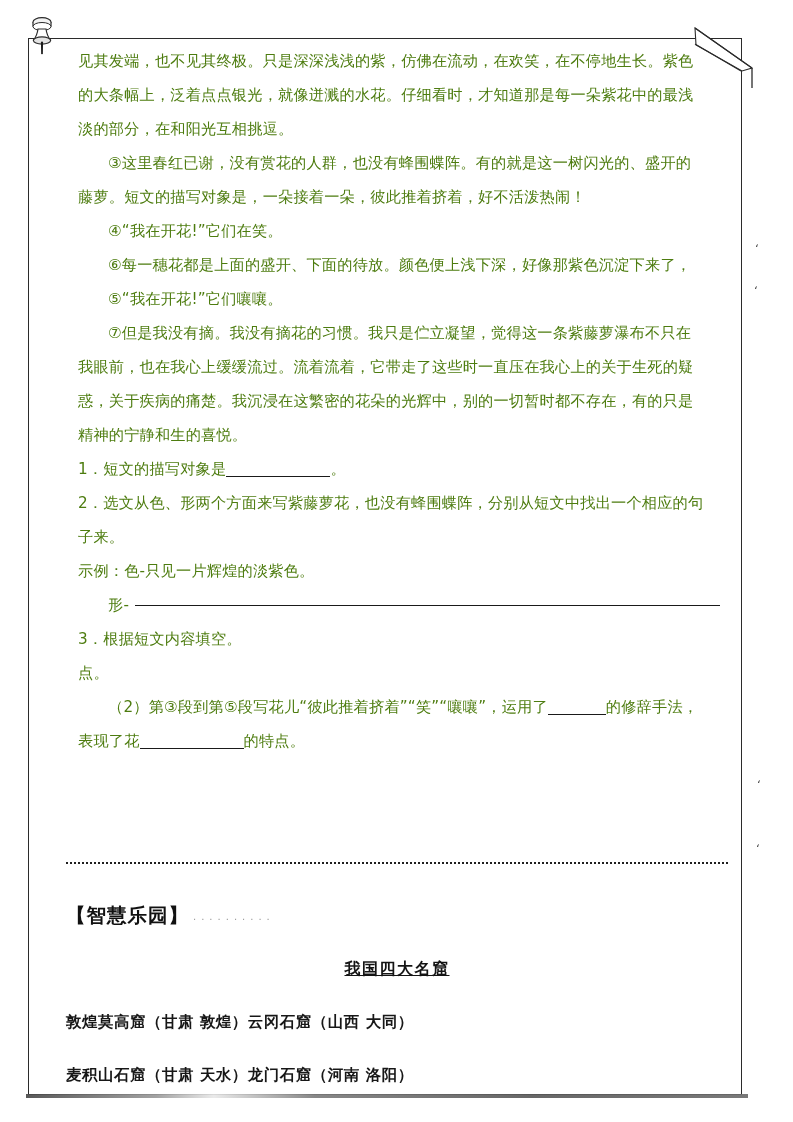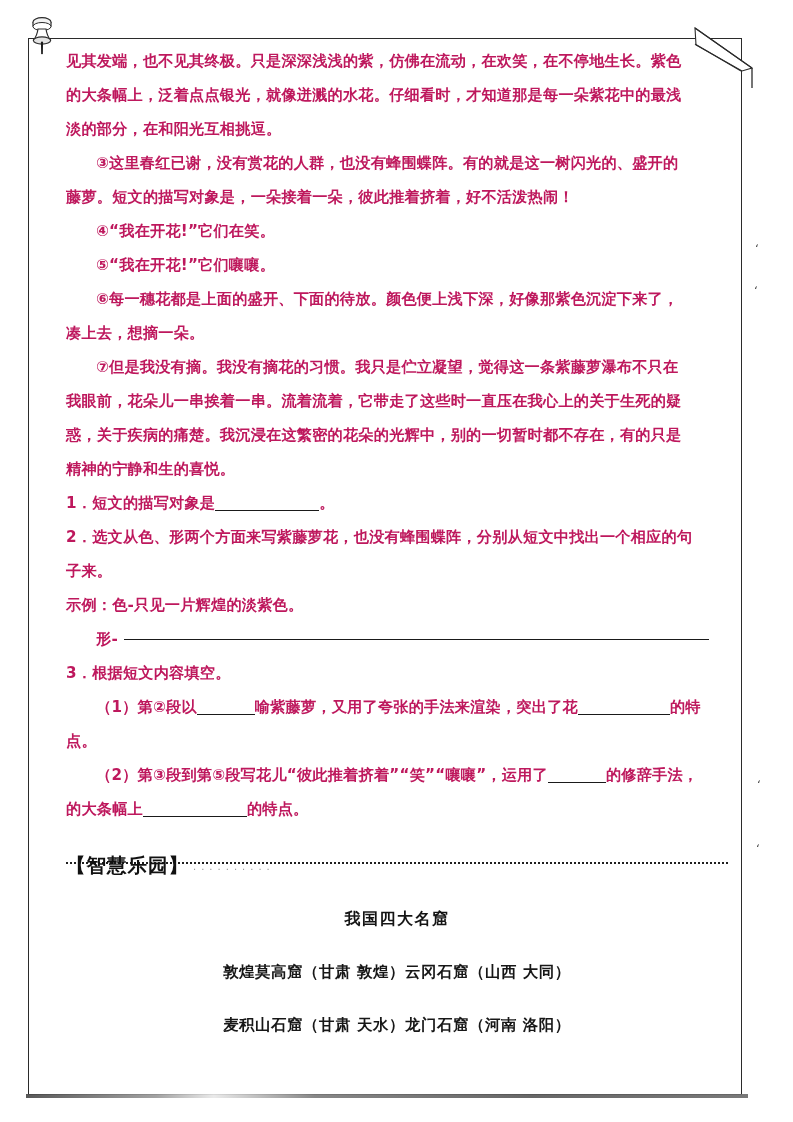--- a/index.html
+++ b/index.html
@@ -60,25 +60,26 @@
   
   #doc-body {
     position: absolute;
     left: 66px;
     top: 44px;
     width: 662px;
   }
   .ln {
     font-size: 15.2px;
     line-height: 34px;
-    color: #be185d;
+    color: #4d7c0f;
     letter-spacing: .2px;
     white-space: nowrap;
     font-family: "DejaVu Sans", sans-serif;
-    font-weight: 700;
+    font-weight: 400;
+    margin-left: 12px;
   }
   .indent { text-indent: 30px; }
   .indent2 { padding-left: 30px; }
 
   .blank {
     display: inline-block;
     border-bottom: 1.4px solid #1a1a1a;
     vertical-align: -3px;
   }
   .b-sm { width: 58px; }
@@ -101,21 +102,21 @@
     top: 862px;
     width: 662px;
     height: 0;
     border-top: 2px dotted #1f1f1f;
   }
 
   
   #fun-zone {
     position: absolute;
     left: 66px;
-    top: 852px;
+    top: 902px;
     width: 662px;
   }
   #fun-zone-title {
     font-size: 19.5px;
     font-weight: 700;
     color: #111;
     letter-spacing: 1px;
     display: inline-block;
     font-family: "DejaVu Sans", sans-serif;
   }
@@ -128,23 +129,23 @@
     vertical-align: 2px;
   }
   #caves-heading {
     text-align: center;
     font-size: 16px;
     font-weight: 700;
     color: #141414;
     margin-top: 30px;
     letter-spacing: 1.5px;
     font-family: "DejaVu Sans", sans-serif;
+    text-decoration: underline;
   }
   .cave-line {
-    text-align: center;
     font-size: 15.4px;
     color: #171717;
     margin-top: 32px;
     letter-spacing: .6px;
     font-weight: 600;
     font-family: "DejaVu Sans", sans-serif;
   }
 
   
   .speck {
@@ -190,44 +191,42 @@
 
   <div class="ln">见其发端，也不见其终极。只是深深浅浅的紫，仿佛在流动，在欢笑，在不停地生长。紫色</div>
   <div class="ln">的大条幅上，泛着点点银光，就像迸溅的水花。仔细看时，才知道那是每一朵紫花中的最浅</div>
   <div class="ln">淡的部分，在和阳光互相挑逗。</div>
 
   <div class="ln indent">③这里春红已谢，没有赏花的人群，也没有蜂围蝶阵。有的就是这一树闪光的、盛开的</div>
   <div class="ln">藤萝。短文的描写对象是，一朵接着一朵，彼此推着挤着，好不活泼热闹！</div>
 
   <div class="ln indent">④“我在开花!”它们在笑。</div>
 
+  <div class="ln indent">⑥每一穗花都是上面的盛开、下面的待放。颜色便上浅下深，好像那紫色沉淀下来了，</div>
+
   <div class="ln indent">⑤“我在开花!”它们嚷嚷。</div>
 
-  <div class="ln indent">⑥每一穗花都是上面的盛开、下面的待放。颜色便上浅下深，好像那紫色沉淀下来了，</div>
-  <div class="ln">凑上去，想摘一朵。</div>
-
   <div class="ln indent">⑦但是我没有摘。我没有摘花的习惯。我只是伫立凝望，觉得这一条紫藤萝瀑布不只在</div>
-  <div class="ln">我眼前，花朵儿一串挨着一串。流着流着，它带走了这些时一直压在我心上的关于生死的疑</div>
+  <div class="ln">我眼前，也在我心上缓缓流过。流着流着，它带走了这些时一直压在我心上的关于生死的疑</div>
   <div class="ln">惑，关于疾病的痛楚。我沉浸在这繁密的花朵的光辉中，别的一切暂时都不存在，有的只是</div>
   <div class="ln">精神的宁静和生的喜悦。</div>
 
   <div class="ln"><span>1．</span><span>短文的描写对象是</span><span class="blank b-lg"></span><span>。</span></div>
 
   <div class="ln"><span>2．</span><span>选文从色、形两个方面来写紫藤萝花，也没有蜂围蝶阵，分别从短文中找出一个相应的句</span></div>
   <div class="ln">子来。</div>
   <div class="ln">示例：色-只见一片辉煌的淡紫色。</div>
   <div class="ln indent2"><span>形-</span><span id="form-answer-rule"></span></div>
 
   <div class="ln"><span>3．</span><span>根据短文内容填空。</span></div>
 
-  <div class="ln indent2"><span>（1）</span><span>第②段以</span><span class="blank b-sm"></span><span>喻紫藤萝，又用了夸张的手法来渲染，突出了花</span><span class="blank b-md"></span><span>的特</span></div>
   <div class="ln">点。</div>
 
   <div class="ln indent2"><span>（2）</span><span>第③段到第⑤段写花儿“彼此推着挤着”“笑”“嚷嚷”，运用了</span><span class="blank b-sm"></span><span>的修辞手法，</span></div>
-  <div class="ln"><span>的大条幅上</span><span class="blank b-lg"></span><span>的特点。</span></div>
+  <div class="ln"><span>表现了花</span><span class="blank b-lg"></span><span>的特点。</span></div>
 
 </div>
 
 <div id="section-separator"></div>
 
 <div id="fun-zone">
   <span id="fun-zone-title">【智慧乐园】</span><span id="fun-zone-dots">..........</span>
   <div id="caves-heading">我国四大名窟</div>
   <div class="cave-line">敦煌莫高窟（甘肃 敦煌）云冈石窟（山西 大同）</div>
   <div class="cave-line">麦积山石窟（甘肃 天水）龙门石窟（河南 洛阳）</div>

